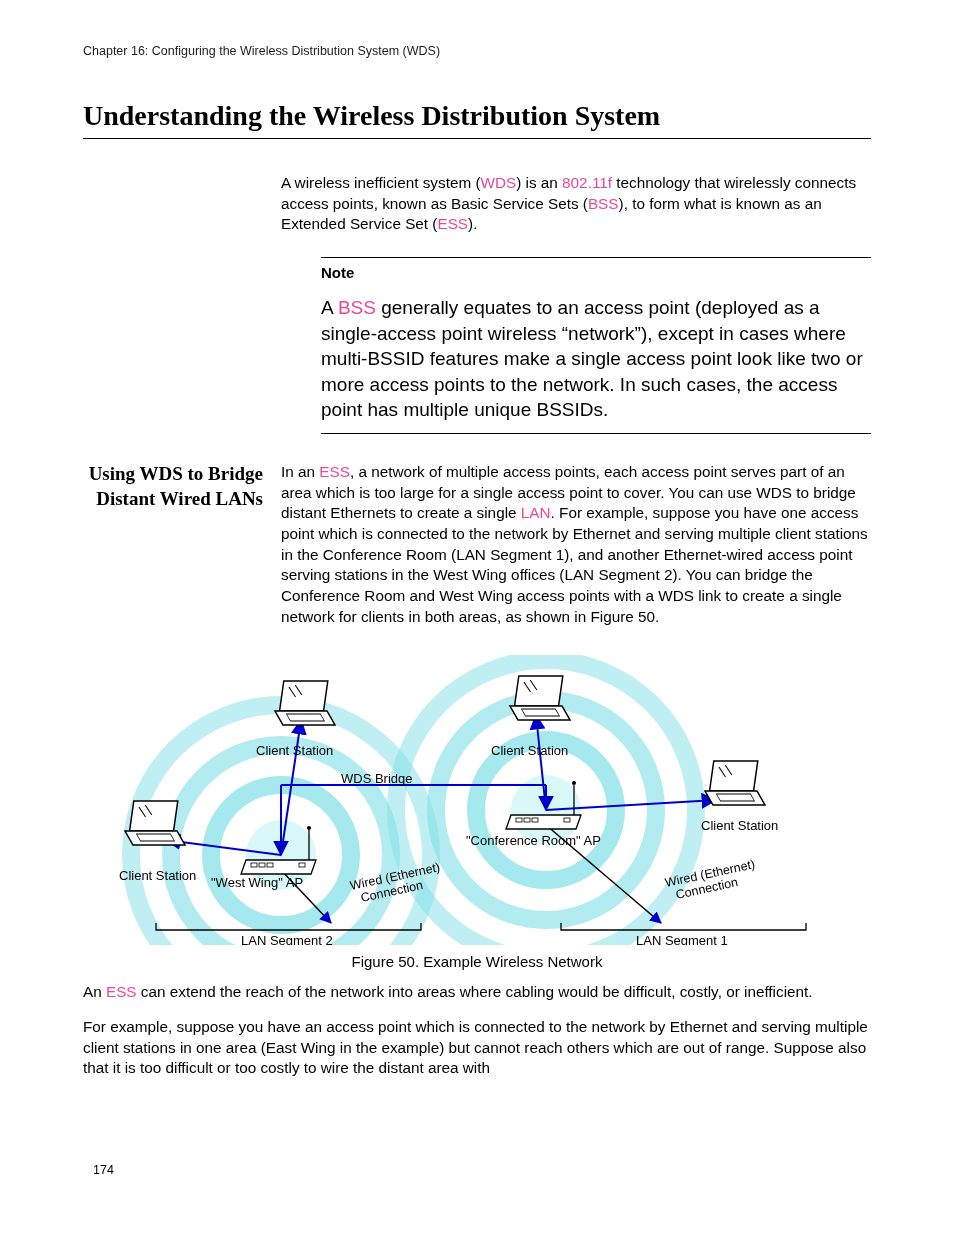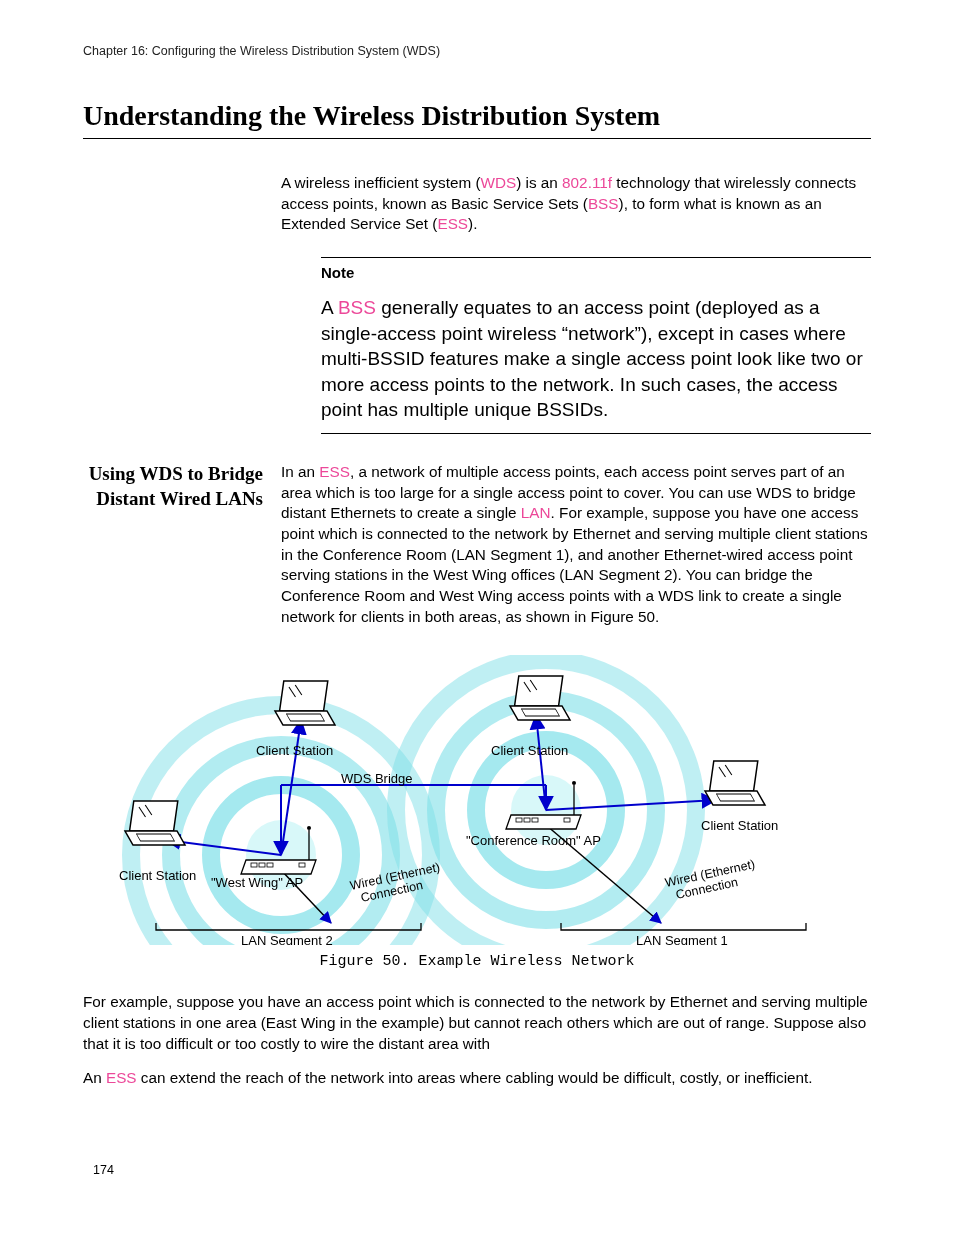--- a/index.html
+++ b/index.html
@@ -77,22 +77,21 @@
   .two-col .col-body { flex: 1; }
   .figure-area {
     position: relative;
     width: 770px;
     height: 290px;
     margin: 14px 0 8px 8px;
   }
   .figure-caption {
     text-align: center;
     font-size: 15px;
-    margin: 6px 0 22px 0;
-    font-family: Liberation Mono, monospace;
+    margin: 6px 0 12px 0;
   }
   .page-num {
     position: absolute;
     bottom: 58px;
     left: 93px;
     font-size: 12.5px;
   }
   
   svg text { font-family: Arial, Helvetica, sans-serif; }
 </style>
@@ -212,21 +211,21 @@
 
       <text x="150" y="290" font-size="13">LAN Segment 2</text>
       <text x="545" y="290" font-size="13">LAN Segment 1</text>
     </svg>
   </div>
 
   <div class="figure-caption">Figure 50. Example Wireless Network</div>
 
   <div class="two-col">
     <div class="col-body">
-      <p class="body">For example, suppose you have an access point which is connected to the network by Ethernet and serving multiple client stations in one area (East Wing in the example) but cannot reach others which are out of range. Suppose also that it is too difficult or too costly to wire the distant area with</p>
       <p class="body">
         <span>An </span><span class="link">ESS</span><span> can extend the reach of the network into areas where cabling would be difficult, costly, or inefficient.</span>
       </p>
+      <p class="body">For example, suppose you have an access point which is connected to the network by Ethernet and serving multiple client stations in one area (East Wing in the example) but cannot reach others which are out of range. Suppose also that it is too difficult or too costly to wire the distant area with</p>
     </div>
   </div>
 
   <div class="page-num">174</div>
 </div>
 
 </body></html>

